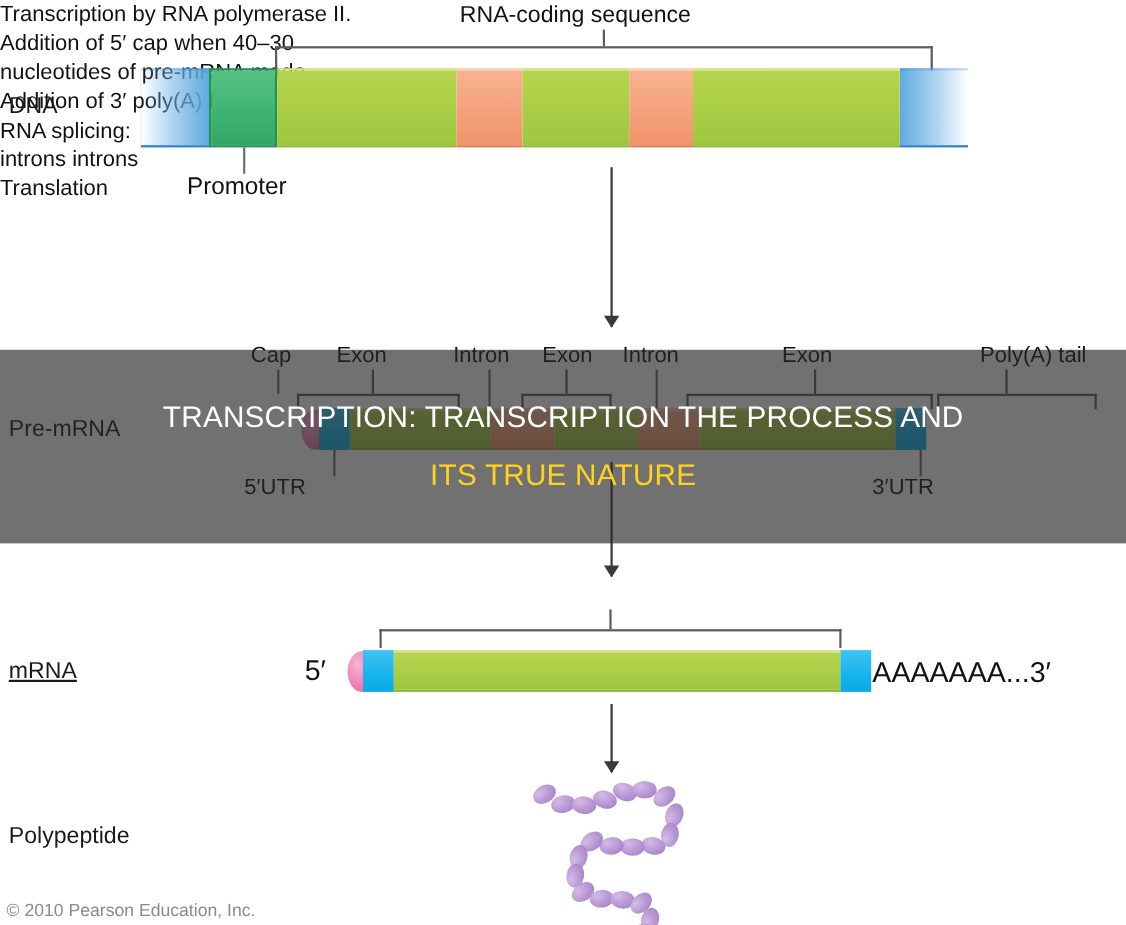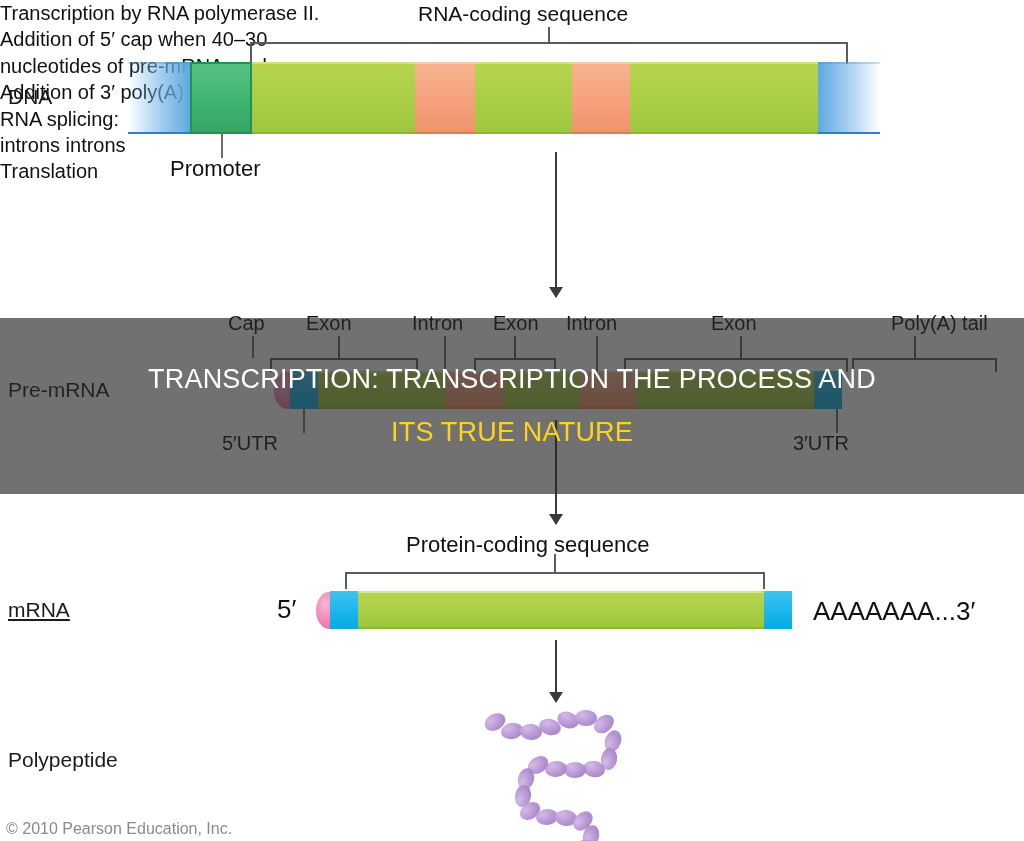--- a/index.html
+++ b/index.html
@@ -233,41 +233,40 @@
   <div class="leader" style="left:836px; top:409px; height:24px;"></div>
   <div class="lbl cap-lbl" style="left:793px; top:432px;">3′UTR</div>
 
   <div class="arrow" style="left:555px; top:420px; height:104px;"></div>
 
   <div class="note" style="left:573px; top:434px;">
     <div>RNA splicing:</div>
     <div>introns introns</div>
   </div>
 
-  <div class="lbl cap-lbl" style="left:406px; top:532px; font-size:22px;">Protein-coding sequence</div>
 
   <div class="bracket" style="left:345px; top:572px; width:420px; height:17px;">
     <div class="bar"></div>
     <div class="tick-l" style="height:17px;"></div>
     <div class="tick-r" style="height:17px;"></div>
     <div class="stem" style="left:209px; top:-18px; height:18px;"></div>
   </div>
 
   <div class="lbl row-label" style="left:8px; top:598px;text-decoration:underline;">mRNA</div>
 
   <div class="lbl" style="left:277px; top:594px; font-size:26px;">5′</div>
 
   <div class="m-bar">
     <div class="cap-blob" style="left:-14px; top:1px;"></div>
     <div class="m-seg m-utr" style="left:0px; width:28px;"></div>
     <div class="m-seg m-exon" style="left:28px; width:406px;"></div>
     <div class="m-seg m-utr" style="left:434px; width:28px;"></div>
   </div>
 
-  <div class="polya-text" style="left:793px; top:596px;padding-left:20px;">AAAAAAA...3′</div>
+  <div class="polya-text" style="left:793px; top:596px;">AAAAAAA...3′</div>
 
   <div class="arrow" style="left:555px; top:640px; height:62px;"></div>
   <div class="note" style="left:573px; top:654px;">
     <div>Translation</div>
   </div>
 
   <div class="lbl row-label" style="left:8px; top:748px;">Polypeptide</div>
 
   <div class="polypeptide">
     <div class="bead" style="left:14px;  top:14px;  transform:rotate(-30deg);"></div>

